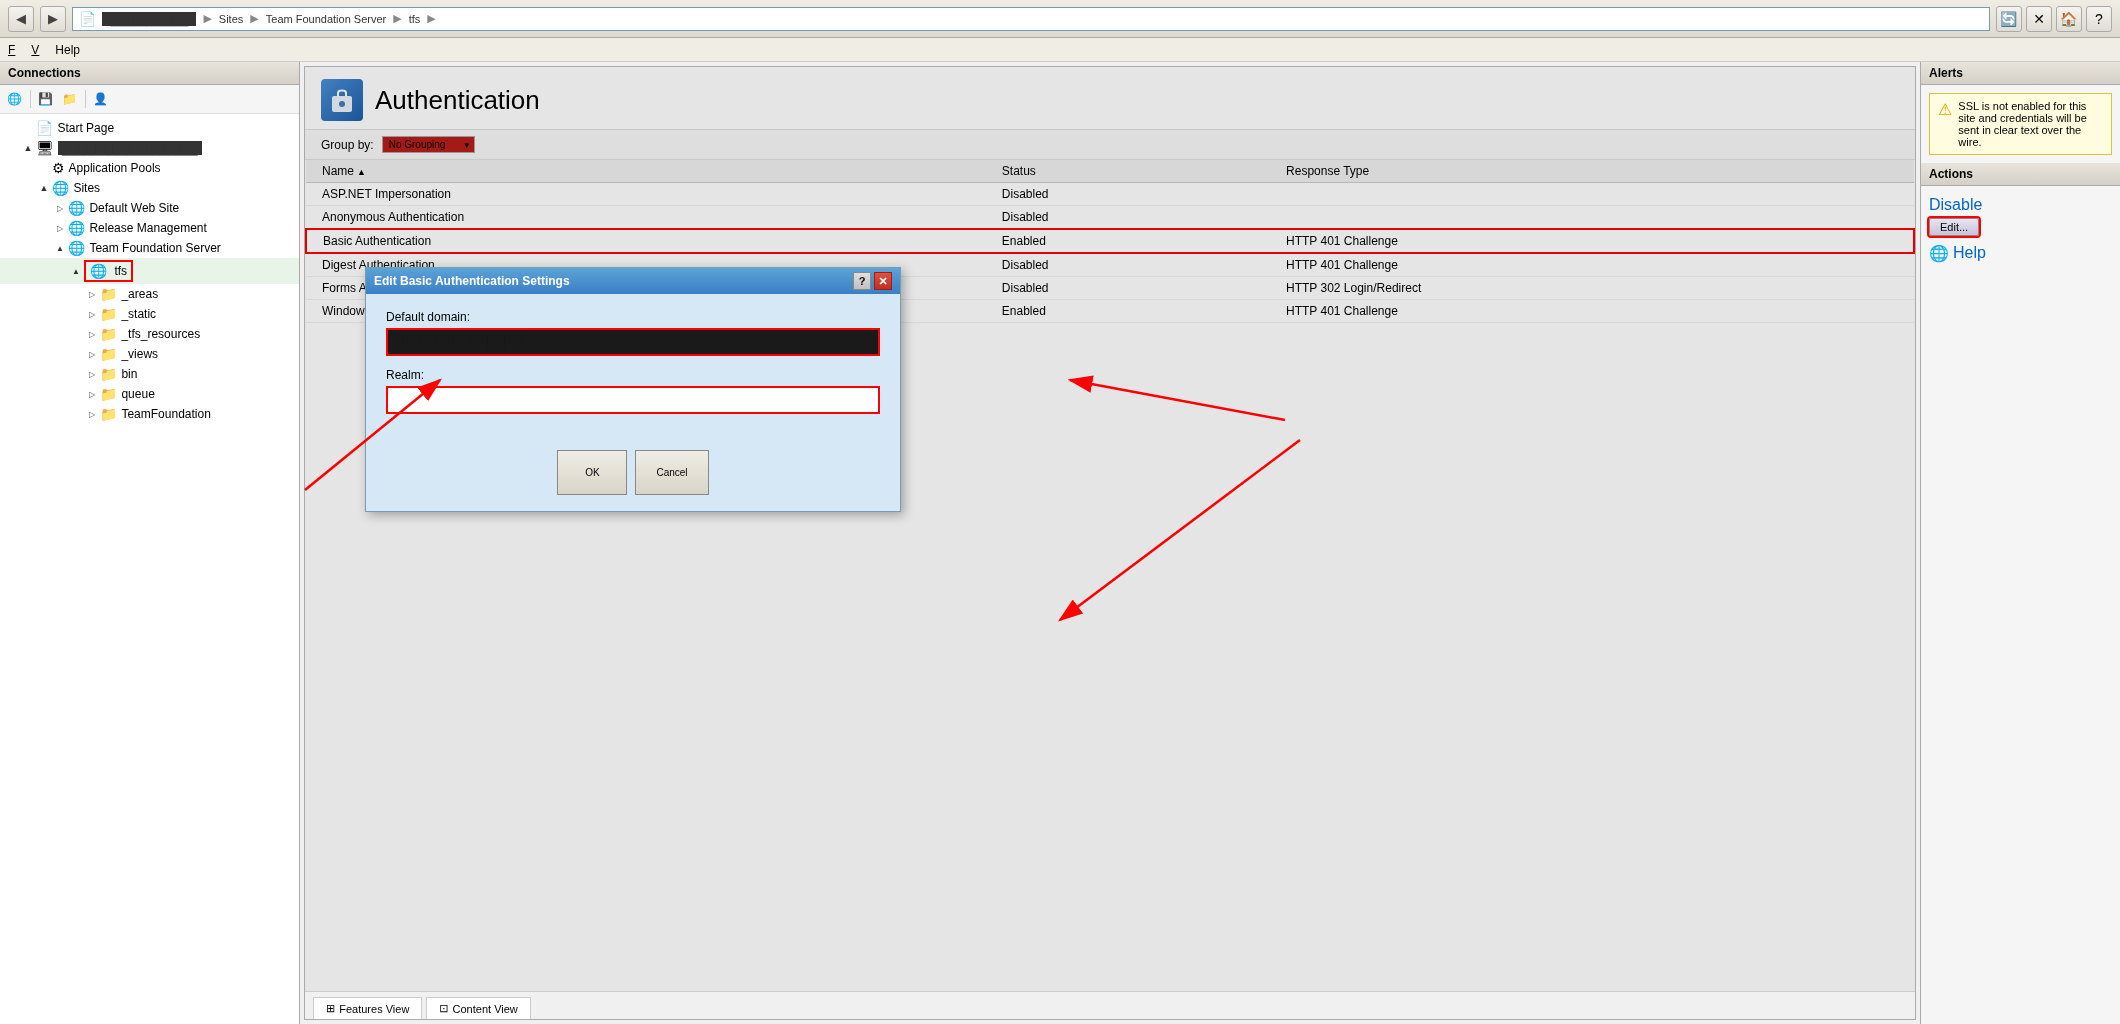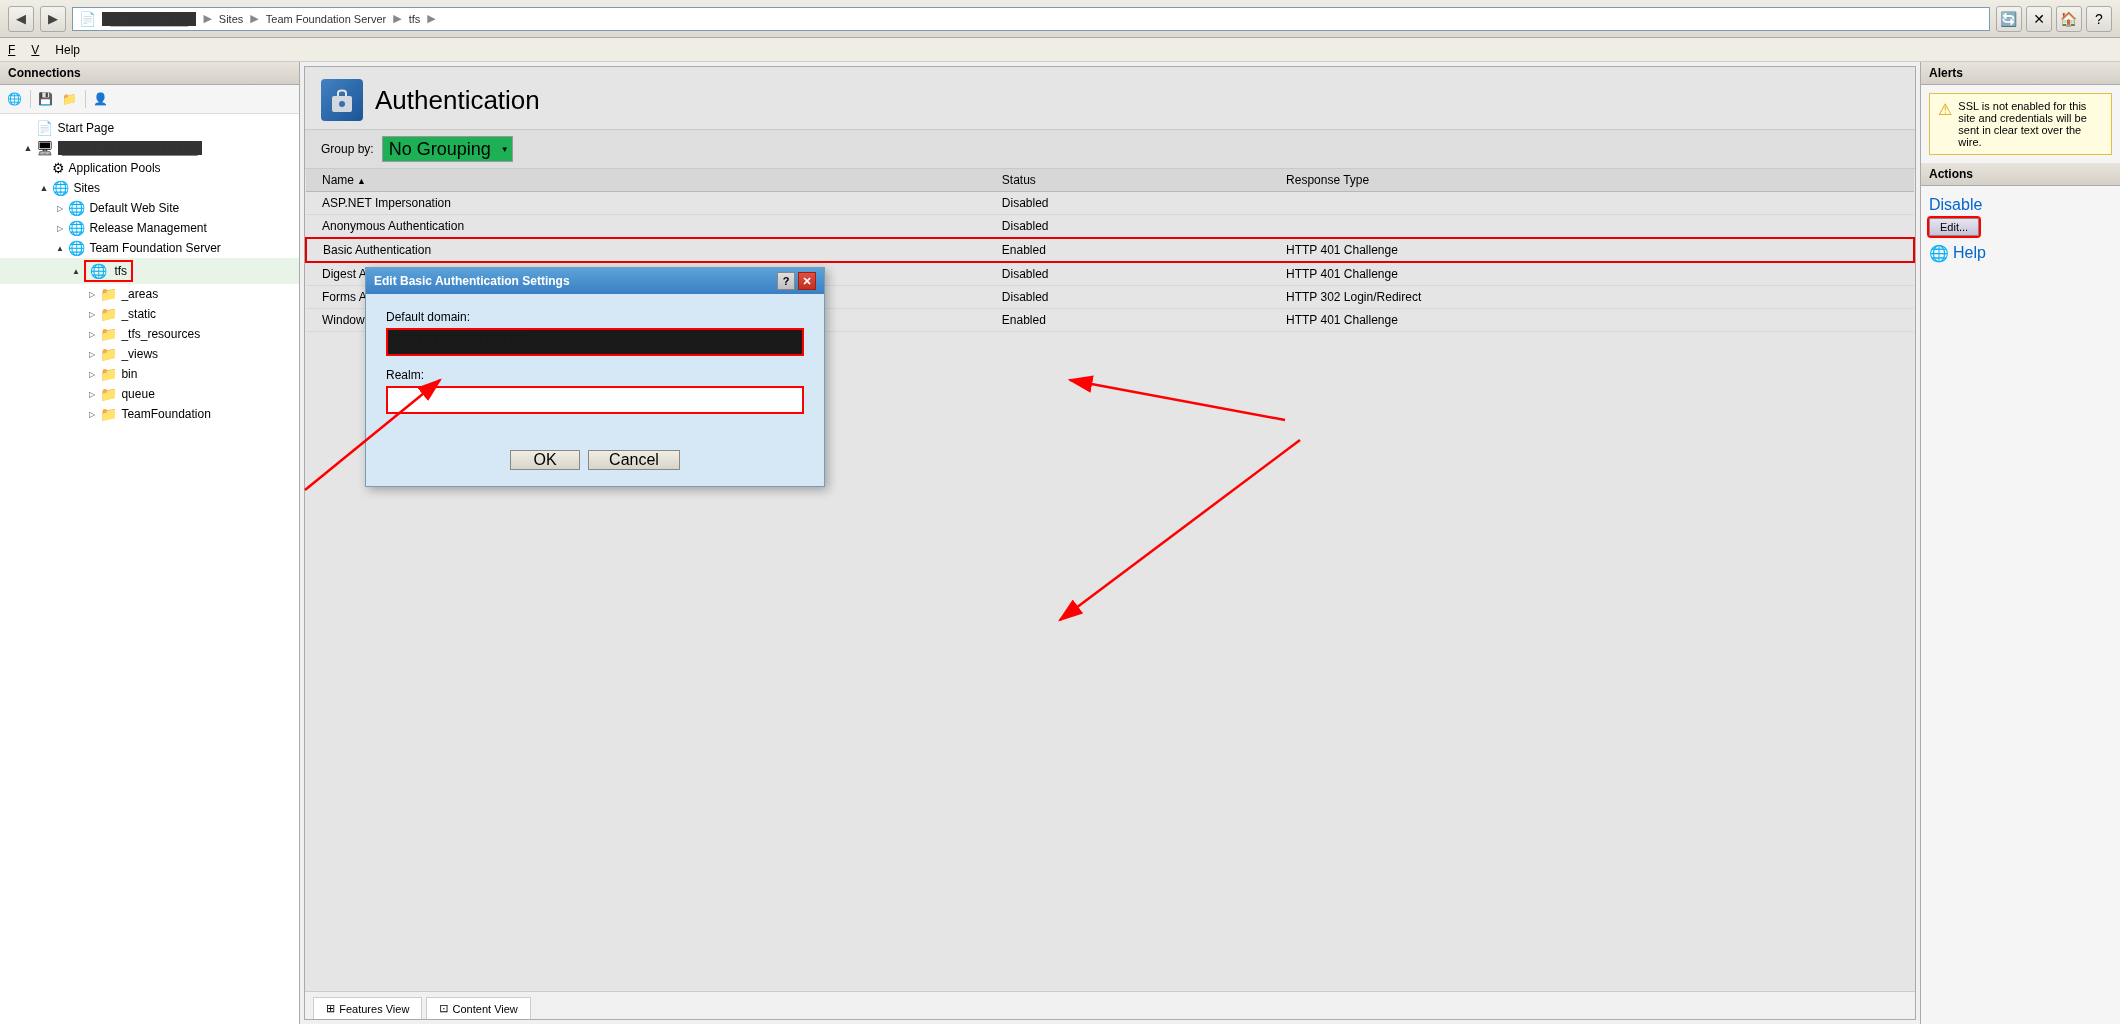--- a/index.html
+++ b/index.html
@@ -155,24 +155,24 @@
     
     .group-by-bar {
       padding: 6px 16px;
       display: flex;
       align-items: center;
       gap: 8px;
       border-bottom: 1px solid #e0e0e0;
       background: #f8f8f8;
     }
     .group-by-select {
-      background: #22c55e;
+      background: #b91c1c;
       border: 1px solid #aaa;
-      padding: 2px 20px 2px 6px;
-      font-size: 18px;
+      padding: 2px 28px 2px 6px;
+      font-size: 10px;
       appearance: none;
       position: relative;
       cursor: pointer;
     }
     .group-by-wrapper {
       position: relative;
       display: inline-block;
     }
     .group-by-wrapper::after {
       content: '▼';
@@ -279,21 +279,21 @@
       background: rgba(0,0,0,0.1);
       display: flex;
       align-items: flex-start;
       justify-content: flex-start;
       padding-top: 200px;
       padding-left: 60px;
     }
     .modal-dialog {
       background: #d6e8f5;
       border: 1px solid #7a9bb5;
-      width: 460px;
+      width: 536px;
       box-shadow: 3px 3px 10px rgba(0,0,0,0.3);
     }
     .modal-titlebar {
       background: linear-gradient(to bottom, #5ba3d8, #3a7fc4);
       display: flex;
       align-items: center;
       justify-content: space-between;
       padding: 4px 8px;
       color: white;
     }
@@ -332,22 +332,22 @@
     }
     .modal-footer {
       display: flex;
       justify-content: center;
       gap: 8px;
       padding: 8px 20px 16px;
     }
     .modal-btn {
       background: linear-gradient(to bottom, #f0ede4, #d8d4c8);
       border: 1px solid #888;
-      padding: 0 20px;
-      font-size: 16px;
+      padding: 16px 20px;
+      font-size: 10px;
       cursor: pointer;
       min-width: 70px;
     }
 
     
     .row-red-border td:first-child { border-left: 2px solid red; }
     .row-red-border td:last-child { border-right: 2px solid red; }
     .row-red-border td { border-top: 2px solid red; border-bottom: 2px solid red; background: #fff; }
   </style>
 </head>

